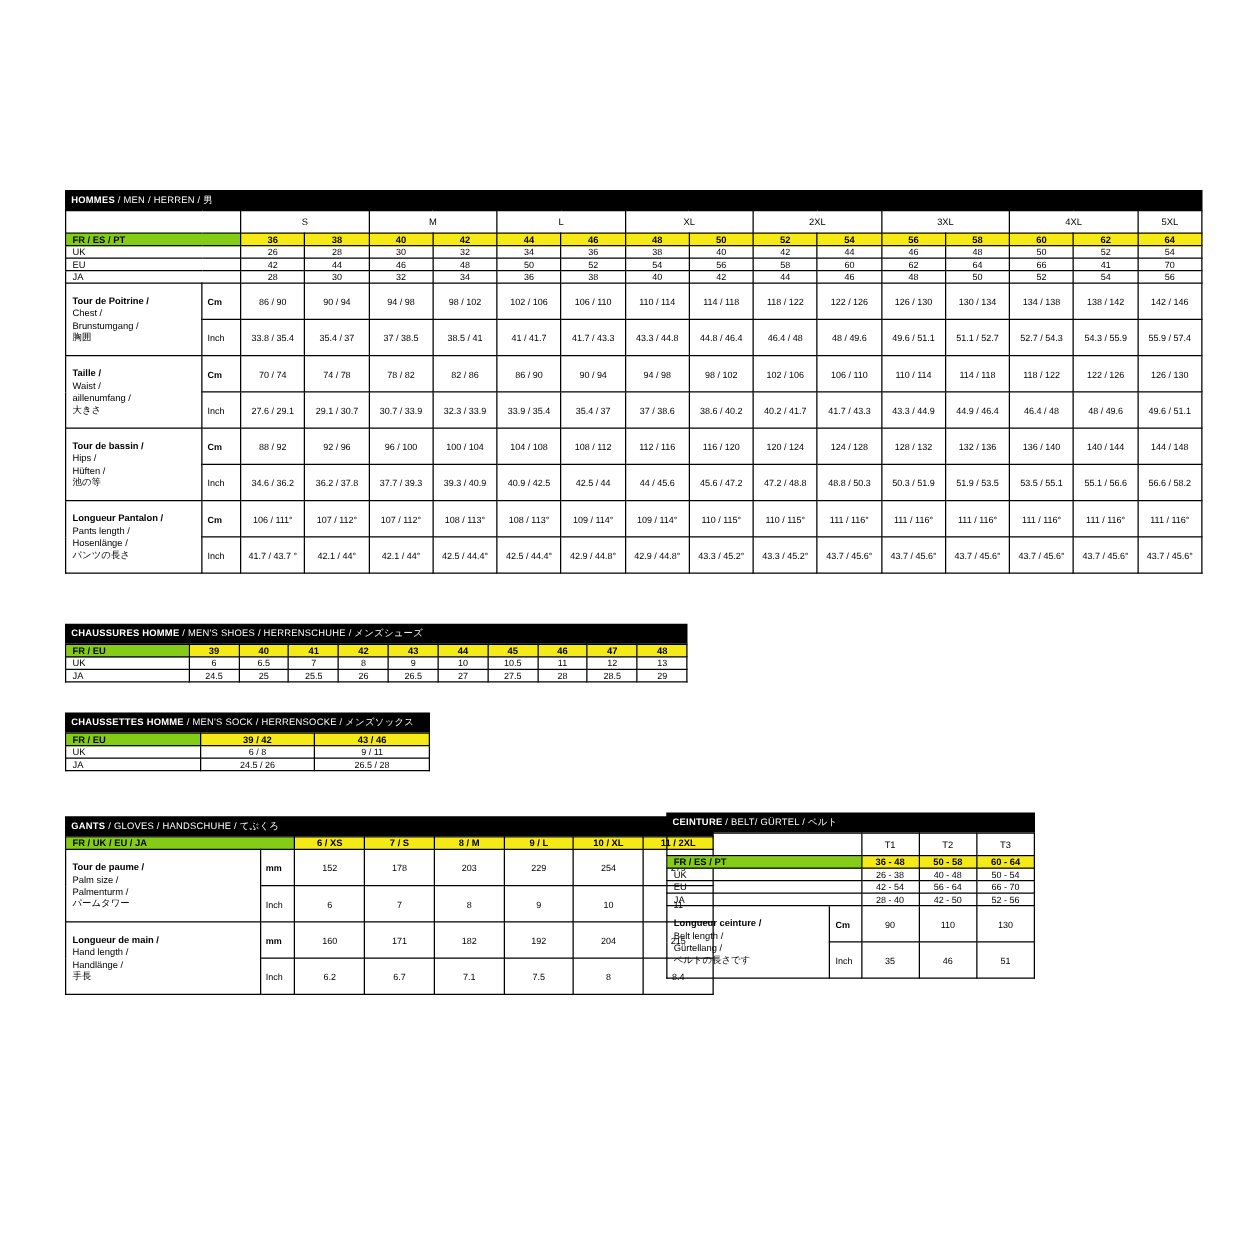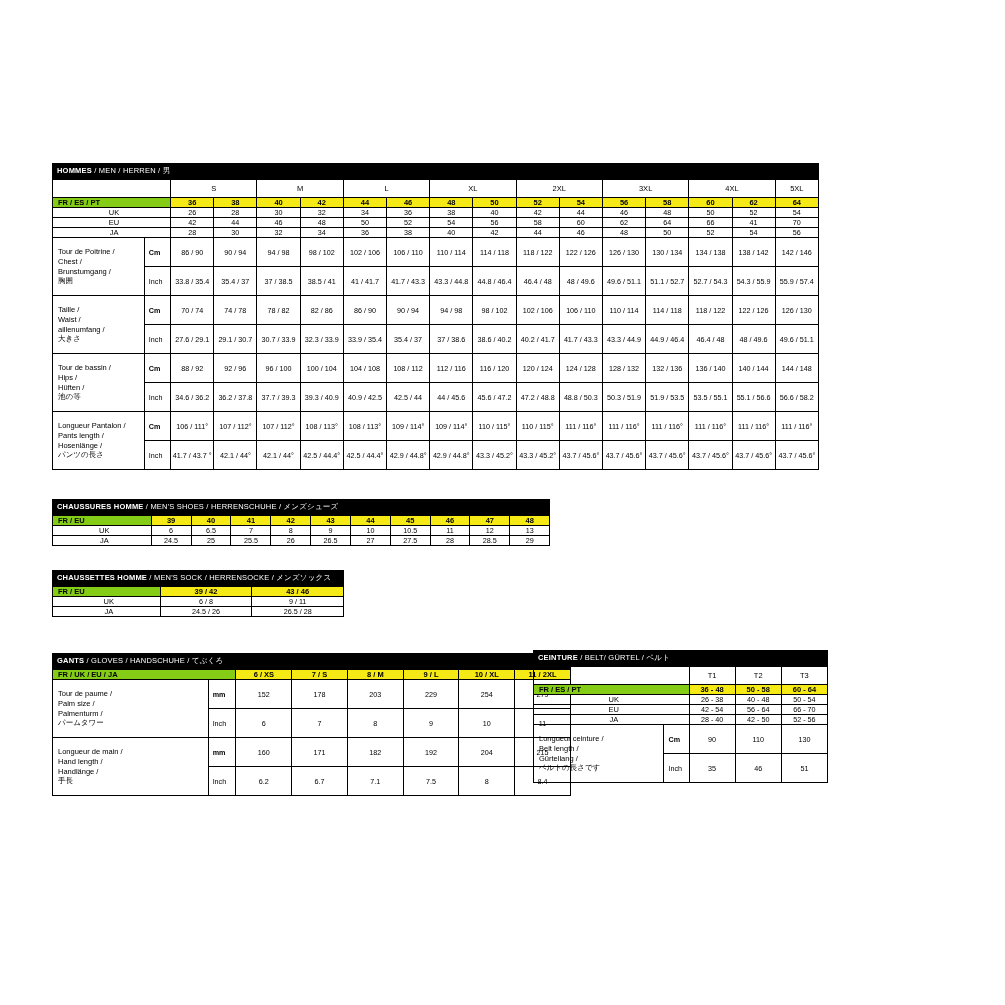--- a/index.html
+++ b/index.html
@@ -6,30 +6,30 @@
   body{width:1005px;height:1005px;font-family:"Liberation Sans",sans-serif;position:relative;overflow:hidden;}
   .sheet{position:absolute;left:0;top:0;width:1005px;height:1005px;}
 
   
   table{border-collapse:collapse;}
   td,th{border:1px solid #000;font-weight:normal;padding:0;}
   .hdrbar{background:#000;color:#fff;font-size:7.5px;font-weight:bold;letter-spacing:.2px;padding:3px 5px;text-align:left;}
   .hdrbar .lt{font-weight:normal;}
   .yel{background:#f5e916;font-weight:bold;font-size:7.5px;text-align:center;}
   .yell{background:#84cc16;font-weight:bold;font-size:7.5px;text-align:left;padding-left:5px;}
-  .lbl{font-size:7.5px;text-align:center;padding-left:5px;}
+  .lbl{font-size:7.5px;text-align:left;padding-left:5px;}
   .ctr{font-size:7.2px;text-align:center;}
   .grp{font-size:7.5px;text-align:center;font-weight:normal;}
   .rowlabel{font-size:7.5px;text-align:left;padding:2px 5px;line-height:1.28;}
-  .rowlabel b{font-weight:normal;margin-top:21px;}
+  .rowlabel b{font-weight:bold;margin-top:21px;}
   .unit{font-size:7.2px;text-align:left;padding-left:4px;font-weight:bold;margin-top:36px;}
   .unit.i{font-weight:normal;}
 
   
-  #men{position:absolute;left:52px;top:163px;width:767px;}
+  #men{position:absolute;left:52px;top:152px;width:910px;}
   #men table{width:100%;}
   #men .c-lab{width:84px;}
   #men .c-un{width:24px;}
   #men .c-v{width:39.5px;}
 
   
   #shoes{position:absolute;left:52px;top:499px;width:498px;}
   #shoes table{width:100%;}
   #shoes .c-lab{width:108px;}
   #shoes .c-v{width:43px;}

